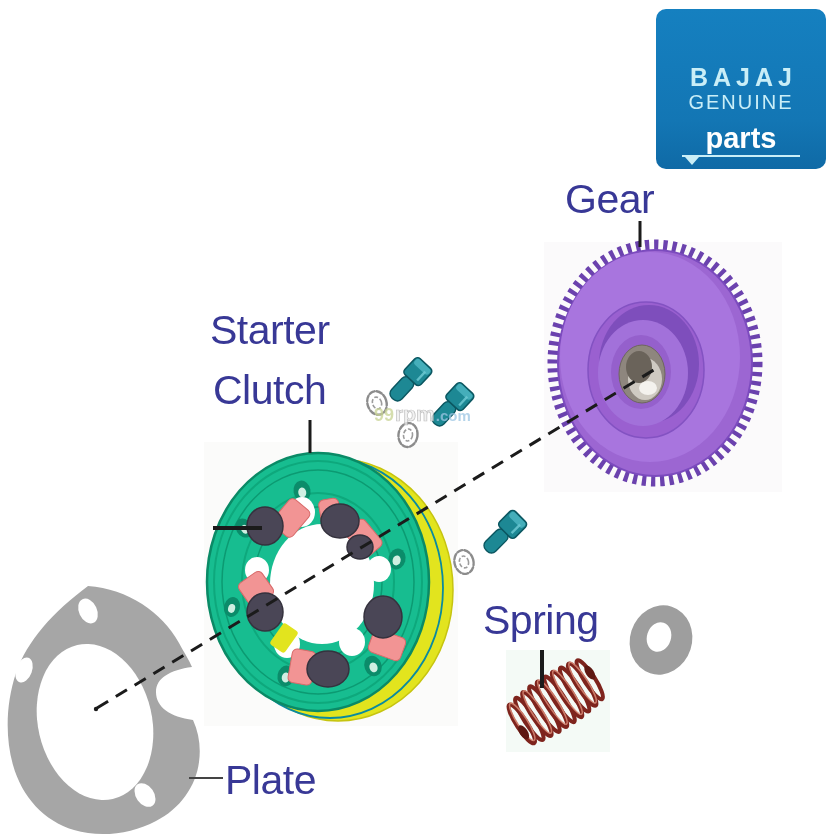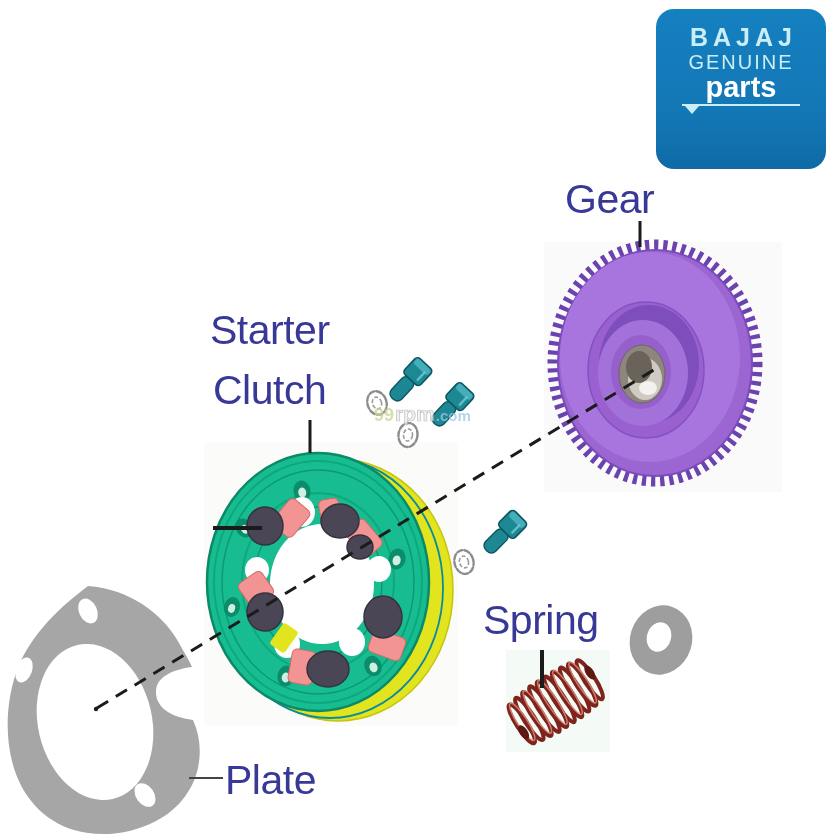--- a/index.html
+++ b/index.html
@@ -3,27 +3,27 @@
 <meta charset="utf-8">
 <style>
   html,body{margin:0;padding:0;background:#fff;}
   #stage{position:relative;width:840px;height:840px;background:#ffffff;overflow:hidden;
          font-family:"Liberation Sans",sans-serif;}
   svg text{font-family:"Liberation Sans",sans-serif;}
   .part-label{font-size:41px;letter-spacing:-0.5px;}
   .watermark{font-size:18px;font-weight:bold;opacity:0.75;}
   
   .logo{position:absolute;left:656px;top:9px;width:170px;height:160px;background:#1478B8;
-        border-radius:18px;display:flex;flex-direction:column;align-items:center;
-        padding-top:16px;box-sizing:border-box;
+        border-radius:10px;display:flex;flex-direction:column;align-items:center;
+        padding-top:56px;box-sizing:border-box;
         background:linear-gradient(180deg,#1580C0 0%,#1376B4 70%,#0F6AA6 100%);}
   .logo-brand{color:#C9EEF7;font-weight:bold;font-size:25px;letter-spacing:5px;
               text-indent:5px;line-height:1;}
   .logo-genuine{color:#C9EEF7;font-size:20px;letter-spacing:2px;line-height:1;margin-top:2px;}
-  .logo-parts{color:#FFFFFF;font-weight:bold;font-size:29px;line-height:1;margin-top:1px;}
+  .logo-parts{color:#FFFFFF;font-weight:bold;font-size:29px;line-height:1;margin-top:12px;}
   .logo-underline{position:relative;width:118px;height:2px;background:#C9EEF7;margin-top:2px;}
   .logo-arrow{position:absolute;left:3px;top:2px;width:0;height:0;
               border-left:7px solid transparent;border-right:7px solid transparent;
               border-top:8px solid #C9EEF7;}
 </style>
 </head>
 <body>
 
 <div id="stage">
 <svg width="840" height="840" viewBox="0 0 840 840">

